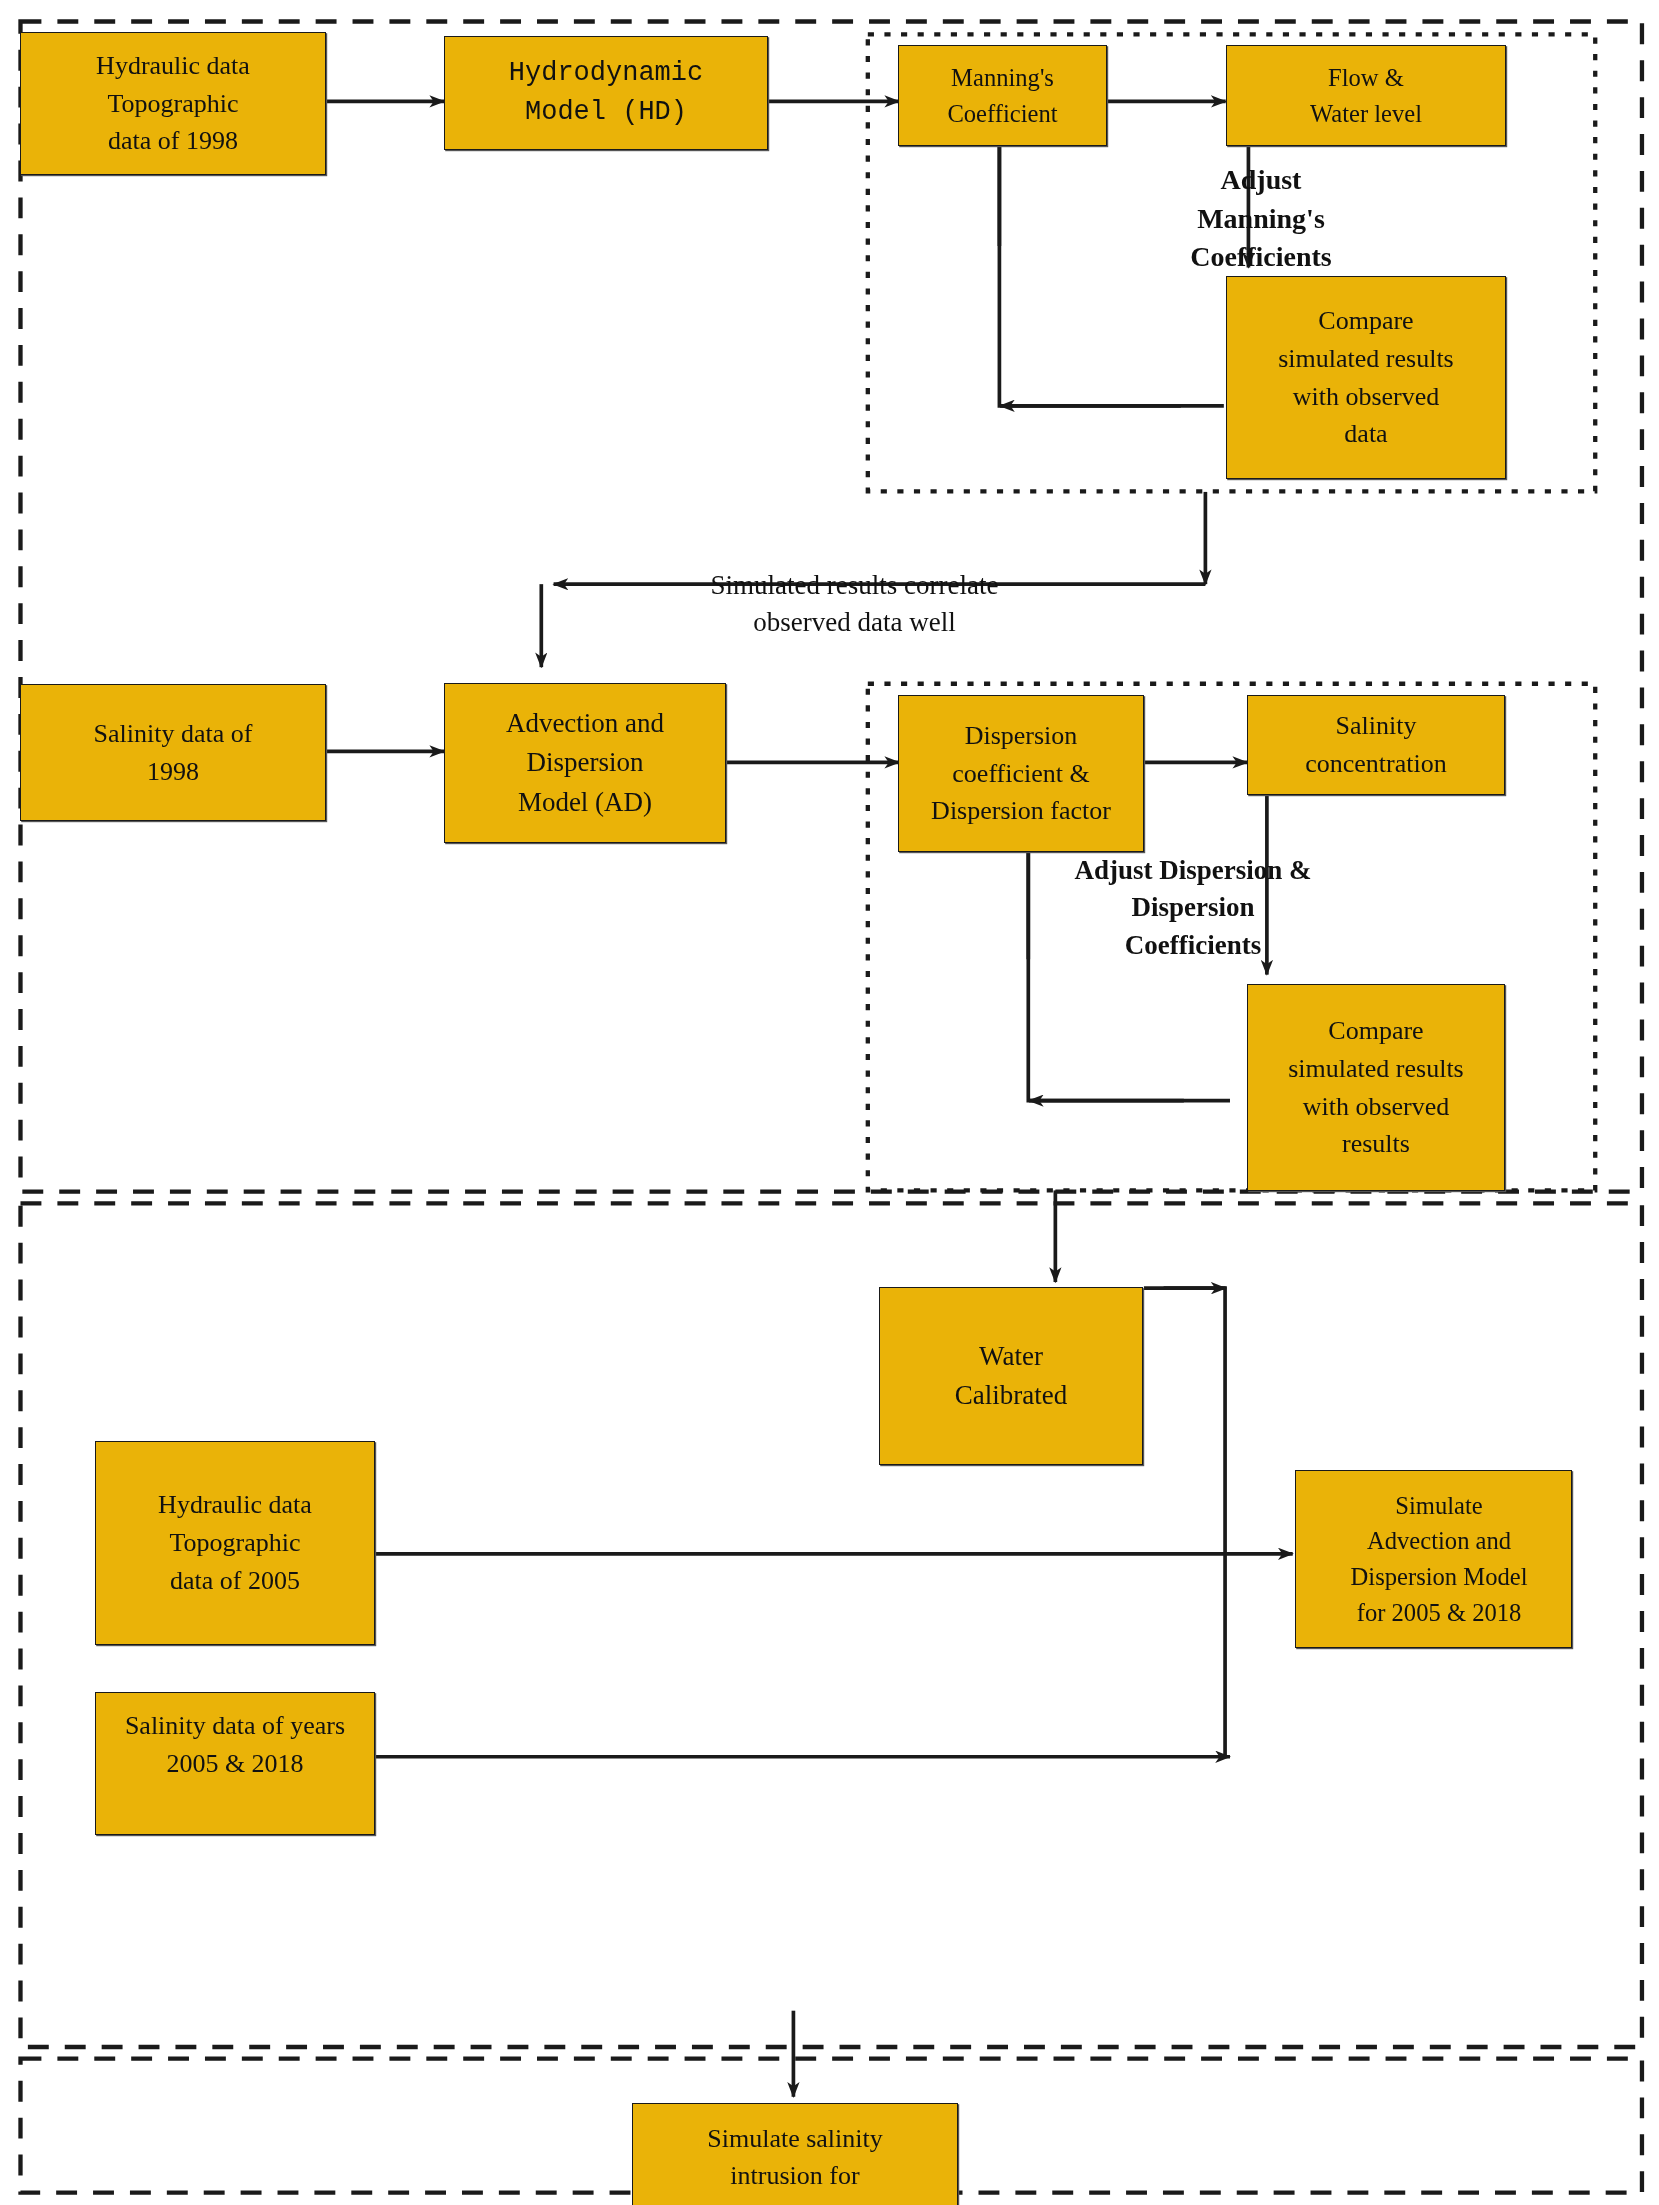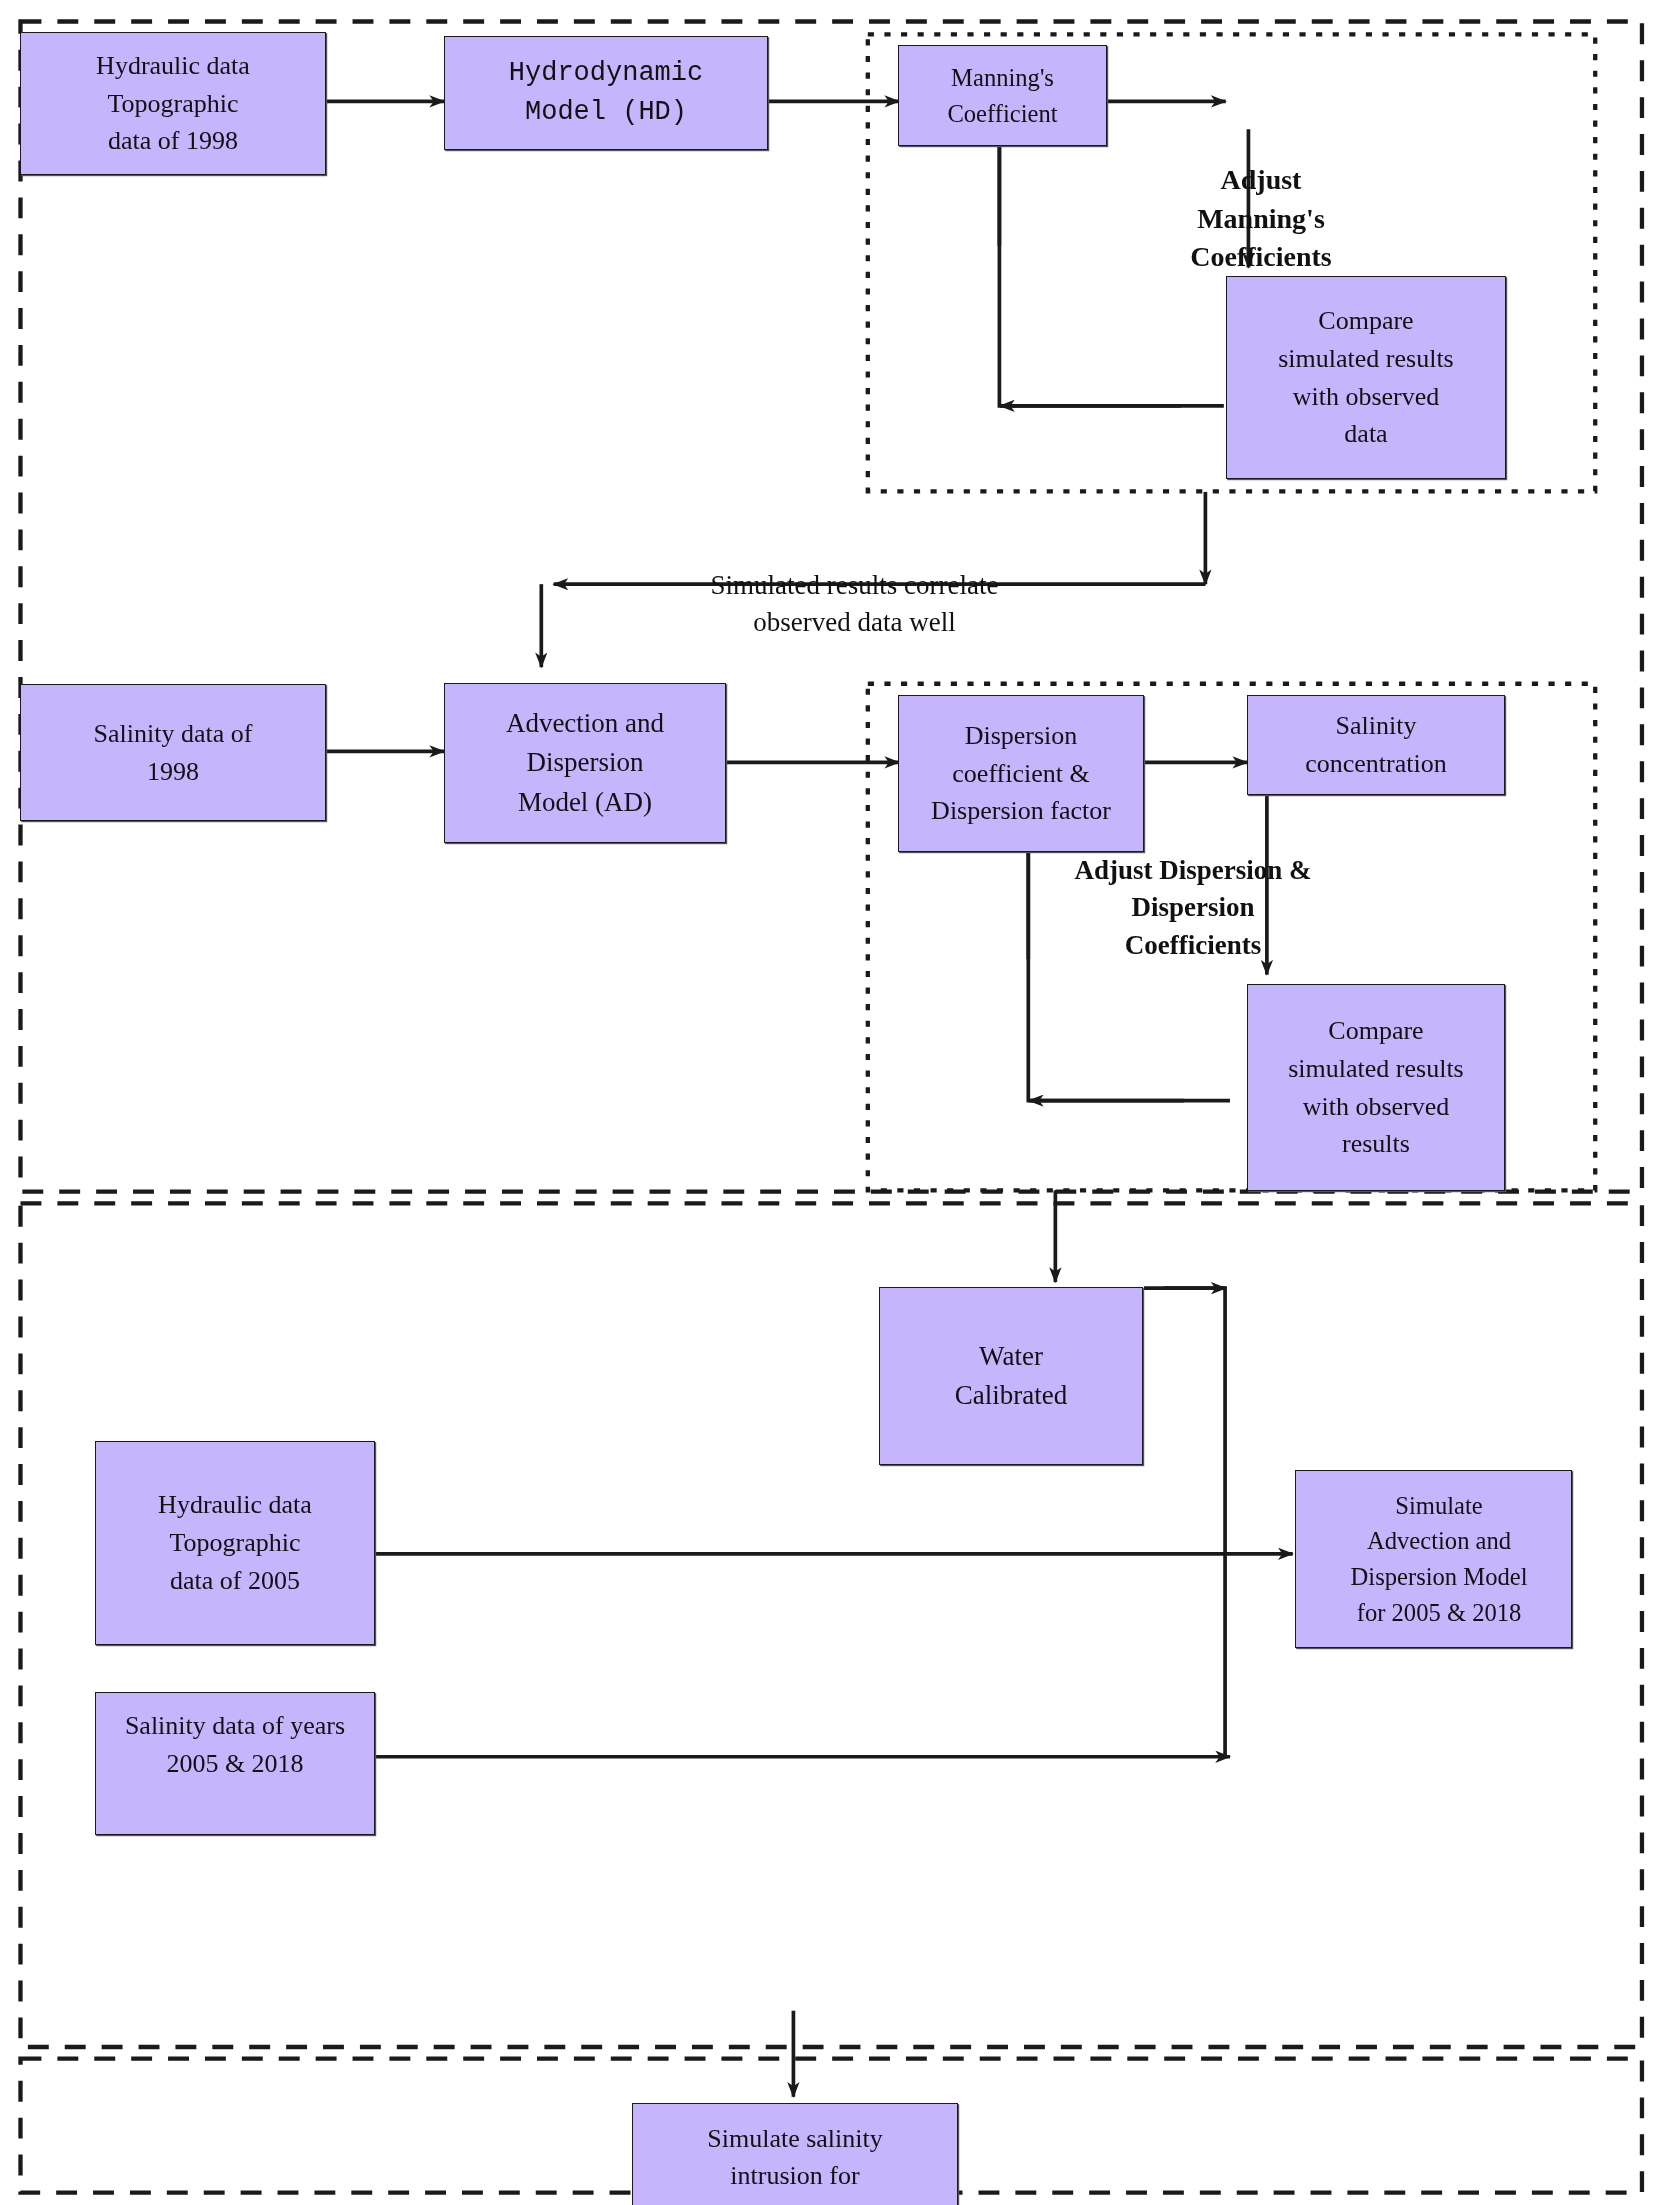--- a/index.html
+++ b/index.html
@@ -21,21 +21,21 @@
     position: absolute;
     top: 0;
     left: 0;
     width: 1660px;
     height: 2205px;
   }
   .node-box {
     position: absolute;
     box-sizing: border-box;
     border: 1.8px solid #1a1a1a;
-    background: #c4b5fd;
+    background: #eab308;
     display: flex;
     align-items: center;
     justify-content: center;
     text-align: center;
     color: #111111;
     line-height: 1.45;
     padding: 2.5px 4.9px;
     box-shadow: 1.2px 1.2px 0 #555;
   }
   .node-label {
@@ -130,20 +130,24 @@
   <div class="node-box fs-44" style="left:444px; top:36px; width:324px; height:114px;font-family:Liberation Mono, monospace;">
     <span class="node-label">Hydrodynamic
 Model (HD)</span>
   </div>
 
   <div class="node-box fs-40" style="left:898px; top:45px; width:209px; height:101px;">
     <span class="node-label">Manning's
 Coefficient</span>
   </div>
 
+  <div class="node-box fs-40" style="left:1226px; top:45px; width:280px; height:101px;">
+    <span class="node-label">Flow &amp;
+Water level</span>
+  </div>
 
   <div class="node-box fs-38" style="left:1226px; top:276px; width:280px; height:203px;">
     <span class="node-label">Compare
 simulated results
 with observed
 data</span>
   </div>
 
   <div class="node-box fs-42" style="left:20px; top:684px; width:306px; height:137px;">
     <span class="node-label">Salinity data of

